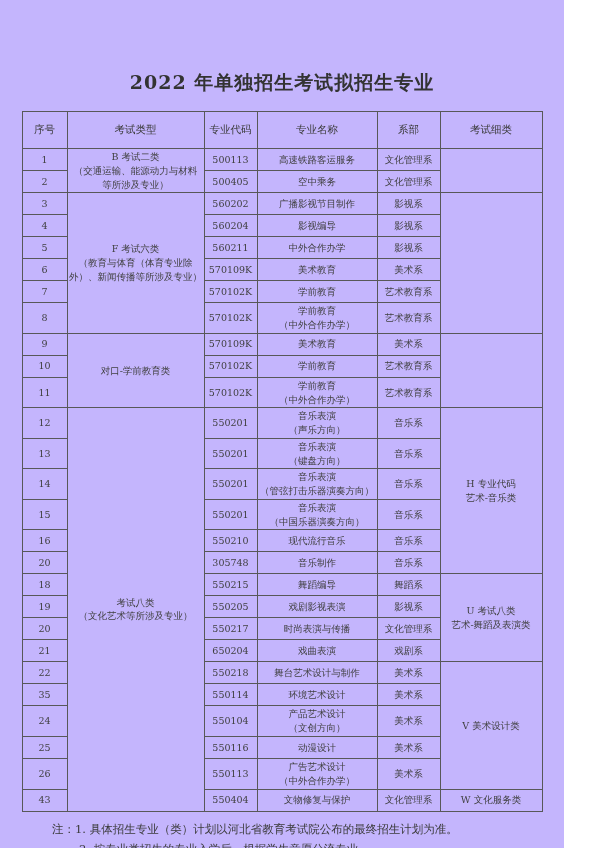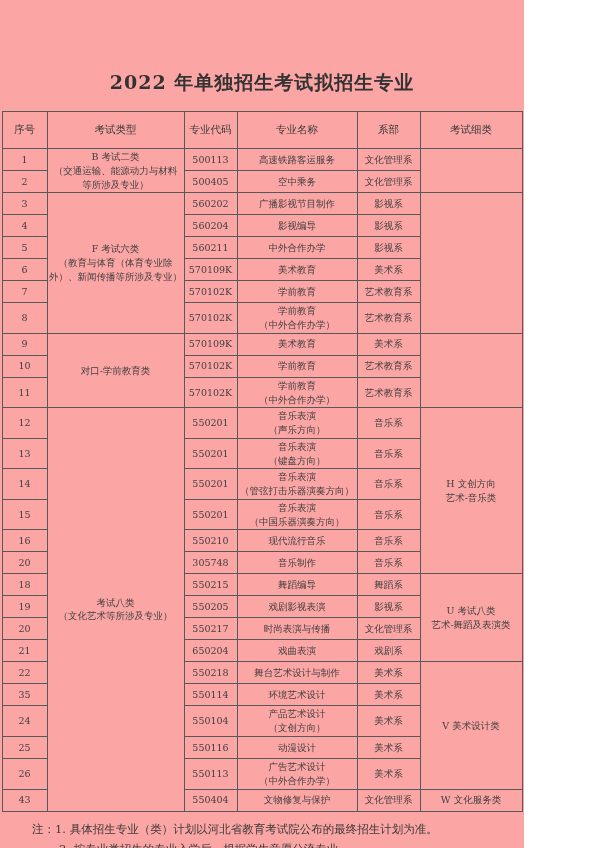--- a/index.html
+++ b/index.html
@@ -2,23 +2,23 @@
 <html><head>
 <meta charset="utf-8">
 <style>
   html, body {
     margin: 0;
     padding: 0;
     background: #ffffff;
   }
   .page {
     position: relative;
-    width: 524px;
+    width: 564px;
     height: 848px;
-    background: #fca5a5;
+    background: #c4b5fd;
     font-family: "DejaVu Serif", "Liberation Serif", serif;
     color: #3c3c3c;
     overflow: hidden;
   }
   .doc-title {
     padding-top: 70px;
     text-align: center;
     font-size: 19px;
     font-weight: bold;
     letter-spacing: 1px;
@@ -168,21 +168,21 @@
           <td>艺术教育系</td>
         </tr>
         <tr>
           <td>12</td>
           <td rowspan="16">考试八类
 （文化艺术等所涉及专业）</td>
           <td>550201</td>
           <td>音乐表演
 （声乐方向）</td>
           <td>音乐系</td>
-          <td rowspan="6">H 文创方向
+          <td rowspan="6">H 专业代码
 艺术-音乐类</td>
         </tr>
         <tr>
           <td>13</td>
           <td>550201</td>
           <td>音乐表演
 （键盘方向）</td>
           <td>音乐系</td>
         </tr>
         <tr>

